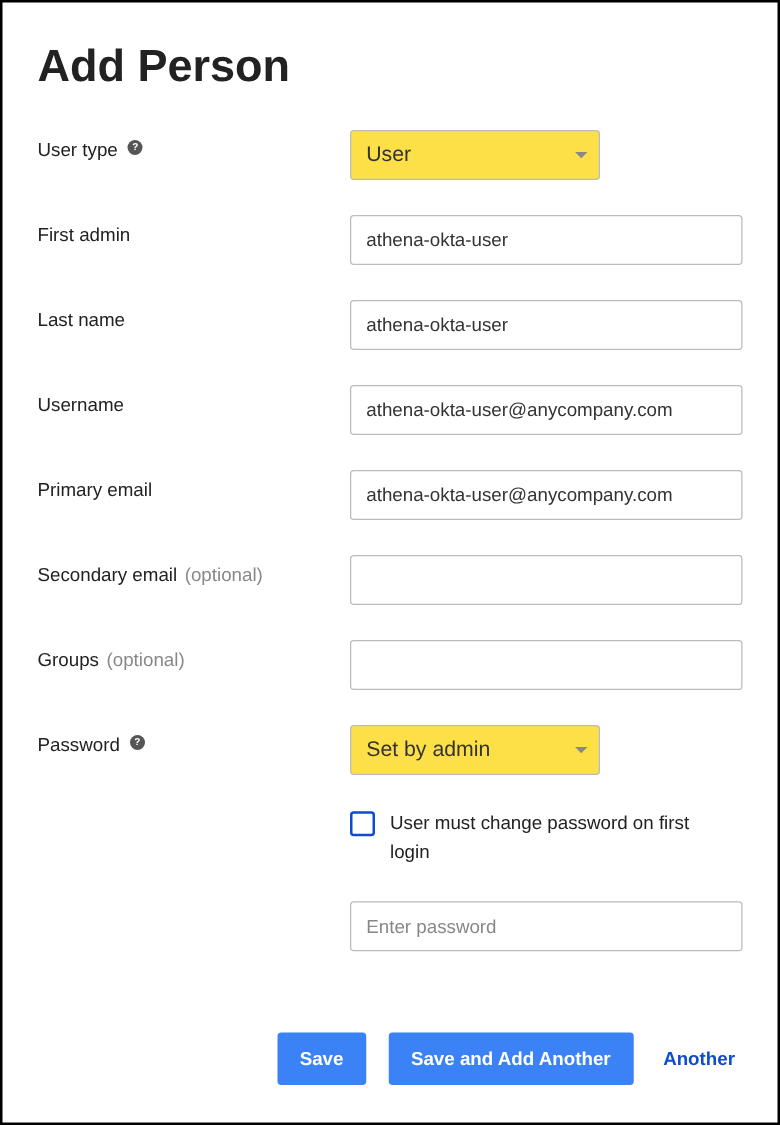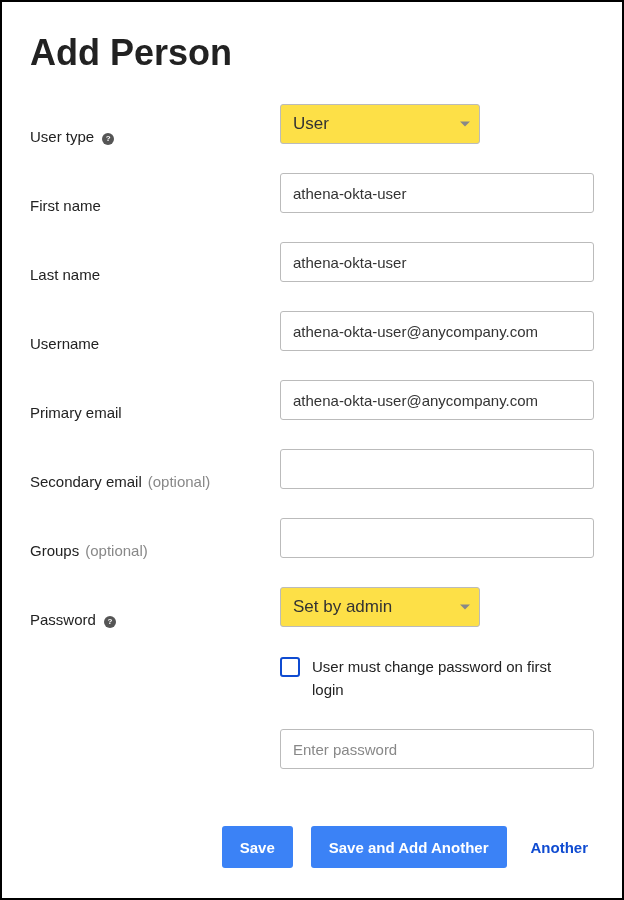--- a/index.html
+++ b/index.html
@@ -29,23 +29,22 @@
       display: flex;
       align-items: flex-start;
       margin-bottom: 28px;
     }
     .form-label {
       width: 250px;
       padding-top: 8px;
       font-size: 15px;
       color: #222;
       display: flex;
-      align-items: flex-end;
+      align-items: flex-start;
       gap: 6px;
-      margin-top: 16px;
     }
     .optional {
       color: #888;
       font-weight: 400;
     }
     .help-icon {
       display: inline-flex;
       align-items: center;
       justify-content: center;
       width: 12px;
@@ -175,21 +174,21 @@
     </div>
     <div class="form-control">
       <div class="select-wrap">
         <div class="select-box">User</div>
         <div class="select-caret"></div>
       </div>
     </div>
   </div>
 
   <div class="form-row">
-    <div class="form-label">First name</div>
+    <div class="form-label">First admin</div>
     <div class="form-control">
       <input type="text" class="text-input" value="athena-okta-user" style="">
     </div>
   </div>
 
   <div class="form-row">
     <div class="form-label">Last name</div>
     <div class="form-control">
       <input type="text" class="text-input" value="athena-okta-user" style="">
     </div>

